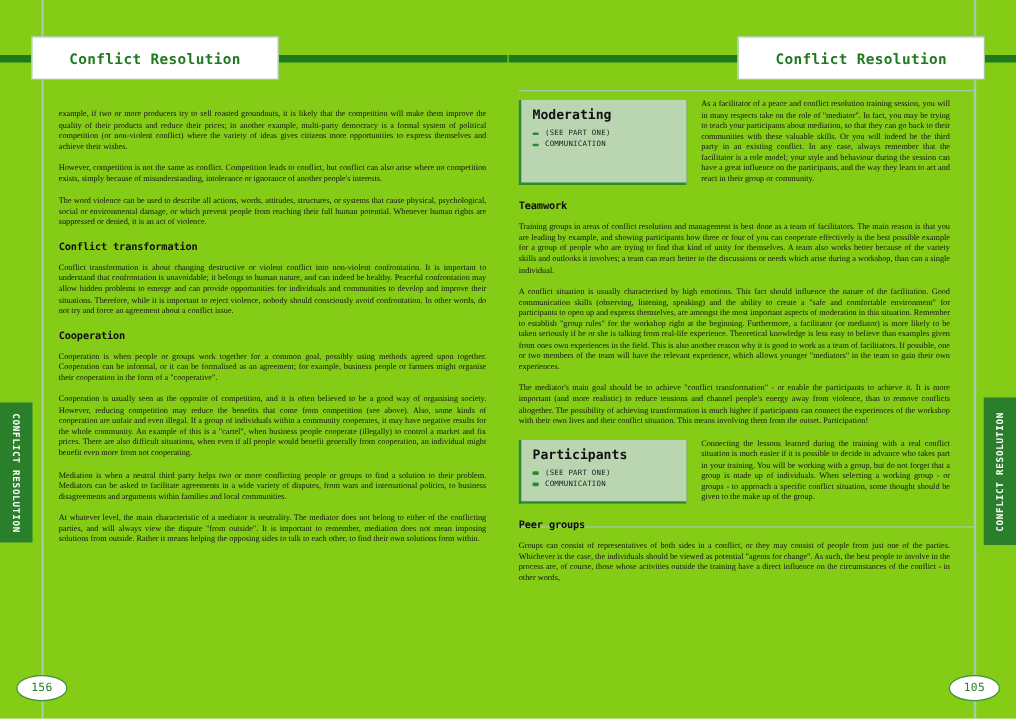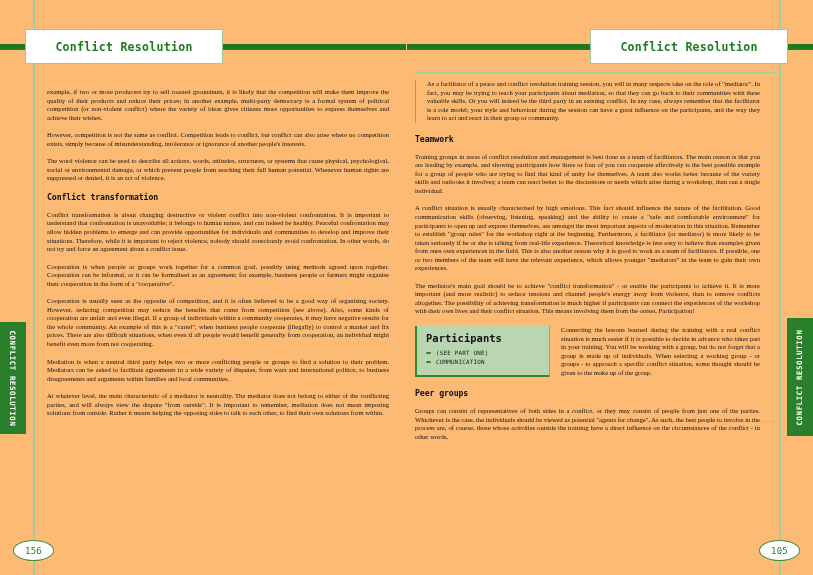--- a/index.html
+++ b/index.html
@@ -9,21 +9,21 @@
     height: 575px;
     background: #ffffff;
     font-family: "Liberation Serif", serif;
     overflow: hidden;
   }
 
   .spread {
     position: relative;
     width: 813px;
     height: 575px;
-    background: #fdba74;
+    background: #84cc16;
   }
 
   
   .vrule {
     position: absolute;
     width: 1.5px;
     background: #a7cba3;
   }
   .vrule-left-outer  { left: 33px;  top: 0;   height: 575px; }
   .vrule-right-outer { left: 779px; top: 0;   height: 575px; }
@@ -244,31 +244,45 @@
   <div class="col col-left">
 
     <p class="body">example, if two or more producers try to sell roasted groundnuts, it is likely that the competition will make them improve the quality of their products and reduce their prices; in another example, multi-party democracy is a formal system of political competition (or non-violent conflict) where the variety of ideas gives citizens more opportunities to express themselves and achieve their wishes.</p>
     <p class="body">However, competition is not the same as conflict. Competition leads to conflict, but conflict can also arise where no competition exists, simply because of misunderstanding, intolerance or ignorance of another people's interests.</p>
 
     <p class="body">The word violence can be used to describe all actions, words, attitudes, structures, or systems that cause physical, psychological, social or environmental damage, or which prevent people from reaching their full human potential. Whenever human rights are suppressed or denied, it is an act of violence.</p>
 
     <h2 class="sec">Conflict transformation</h2>
     <p class="body">Conflict transformation is about changing destructive or violent conflict into non-violent confrontation. It is important to understand that confrontation is unavoidable; it belongs to human nature, and can indeed be healthy. Peaceful confrontation may allow hidden problems to emerge and can provide opportunities for individuals and communities to develop and improve their situations. Therefore, while it is important to reject violence, nobody should consciously avoid confrontation. In other words, do not try and force an agreement about a conflict issue.</p>
 
+    <h2 class="sec">Cooperation</h2>
     <p class="body">Cooperation is when people or groups work together for a common goal, possibly using methods agreed upon together. Cooperation can be informal, or it can be formalised as an agreement; for example, business people or farmers might organise their cooperation in the form of a "cooperative".</p>
     <p class="body">Cooperation is usually seen as the opposite of competition, and it is often believed to be a good way of organising society. However, reducing competition may reduce the benefits that come from competition (see above). Also, some kinds of cooperation are unfair and even illegal. If a group of individuals within a community cooperates, it may have negative results for the whole community. An example of this is a "cartel", when business people cooperate (illegally) to control a market and fix prices. There are also difficult situations, when even if all people would benefit generally from cooperation, an individual might benefit even more from not cooperating.</p>
 
     <p class="body">Mediation is when a neutral third party helps two or more conflicting people or groups to find a solution to their problem. Mediators can be asked to facilitate agreements in a wide variety of disputes, from wars and international politics, to business disagreements and arguments within families and local communities.</p>
     <p class="body">At whatever level, the main characteristic of a mediator is neutrality. The mediator does not belong to either of the conflicting parties, and will always view the dispute "from outside". It is important to remember, mediation does not mean imposing solutions from outside. Rather it means helping the opposing sides to talk to each other, to find their own solutions form within.</p>
 
   </div>
 
   <div class="col col-right">
 
     <div class="callout-wrap">
+      <div class="callout">
+        <div class="callout-title">Moderating</div>
+        <ul class="callout-list">
+          <li class="callout-li">
+            <span class="bullet-dash"></span>
+            <span class="callout-li-text">(SEE PART ONE)</span>
+          </li>
+          <li class="callout-li">
+            <span class="bullet-dash"></span>
+            <span class="callout-li-text">COMMUNICATION</span>
+          </li>
+        </ul>
+      </div>
       <div class="callout-body">
         <p class="body">As a facilitator of a peace and conflict resolution training session, you will in many respects take on the role of "mediator". In fact, you may be trying to teach your participants about mediation, so that they can go back to their communities with these valuable skills. Or you will indeed be the third party in an existing conflict. In any case, always remember that the facilitator is a role model; your style and behaviour during the session can have a great influence on the participants, and the way they learn to act and react in their group or community.</p>
       </div>
     </div>
 
     <h2 class="sec">Teamwork</h2>
     <p class="body">Training groups in areas of conflict resolution and management is best done as a team of facilitators. The main reason is that you are leading by example, and showing participants how three or four of you can cooperate effectively is the best possible example for a group of people who are trying to find that kind of unity for themselves. A team also works better because of the variety skills and outlooks it involves; a team can react better to the discussions or needs which arise during a workshop, than can a single individual.</p>
 
     <p class="body">A conflict situation is usually characterised by high emotions. This fact should influence the nature of the facilitation. Good communication skills (observing, listening, speaking) and the ability to create a "safe and comfortable environment" for participants to open up and express themselves, are amongst the most important aspects of moderation in this situation. Remember to establish "group rules" for the workshop right at the beginning. Furthermore, a facilitator (or mediator) is more likely to be taken seriously if he or she is talking from real-life experience. Theoretical knowledge is less easy to believe than examples given from ones own experiences in the field. This is also another reason why it is good to work as a team of facilitators. If possible, one or two members of the team will have the relevant experience, which allows younger "mediators" in the team to gain their own experiences.</p>
     <p class="body">The mediator's main goal should be to achieve "conflict transformation" - or enable the participants to achieve it. It is more important (and more realistic) to reduce tensions and channel people's energy away from violence, than to remove conflicts altogether. The possibility of achieving transformation is much higher if participants can connect the experiences of the workshop with their own lives and their conflict situation. This means involving them from the outset. Participation!</p>

